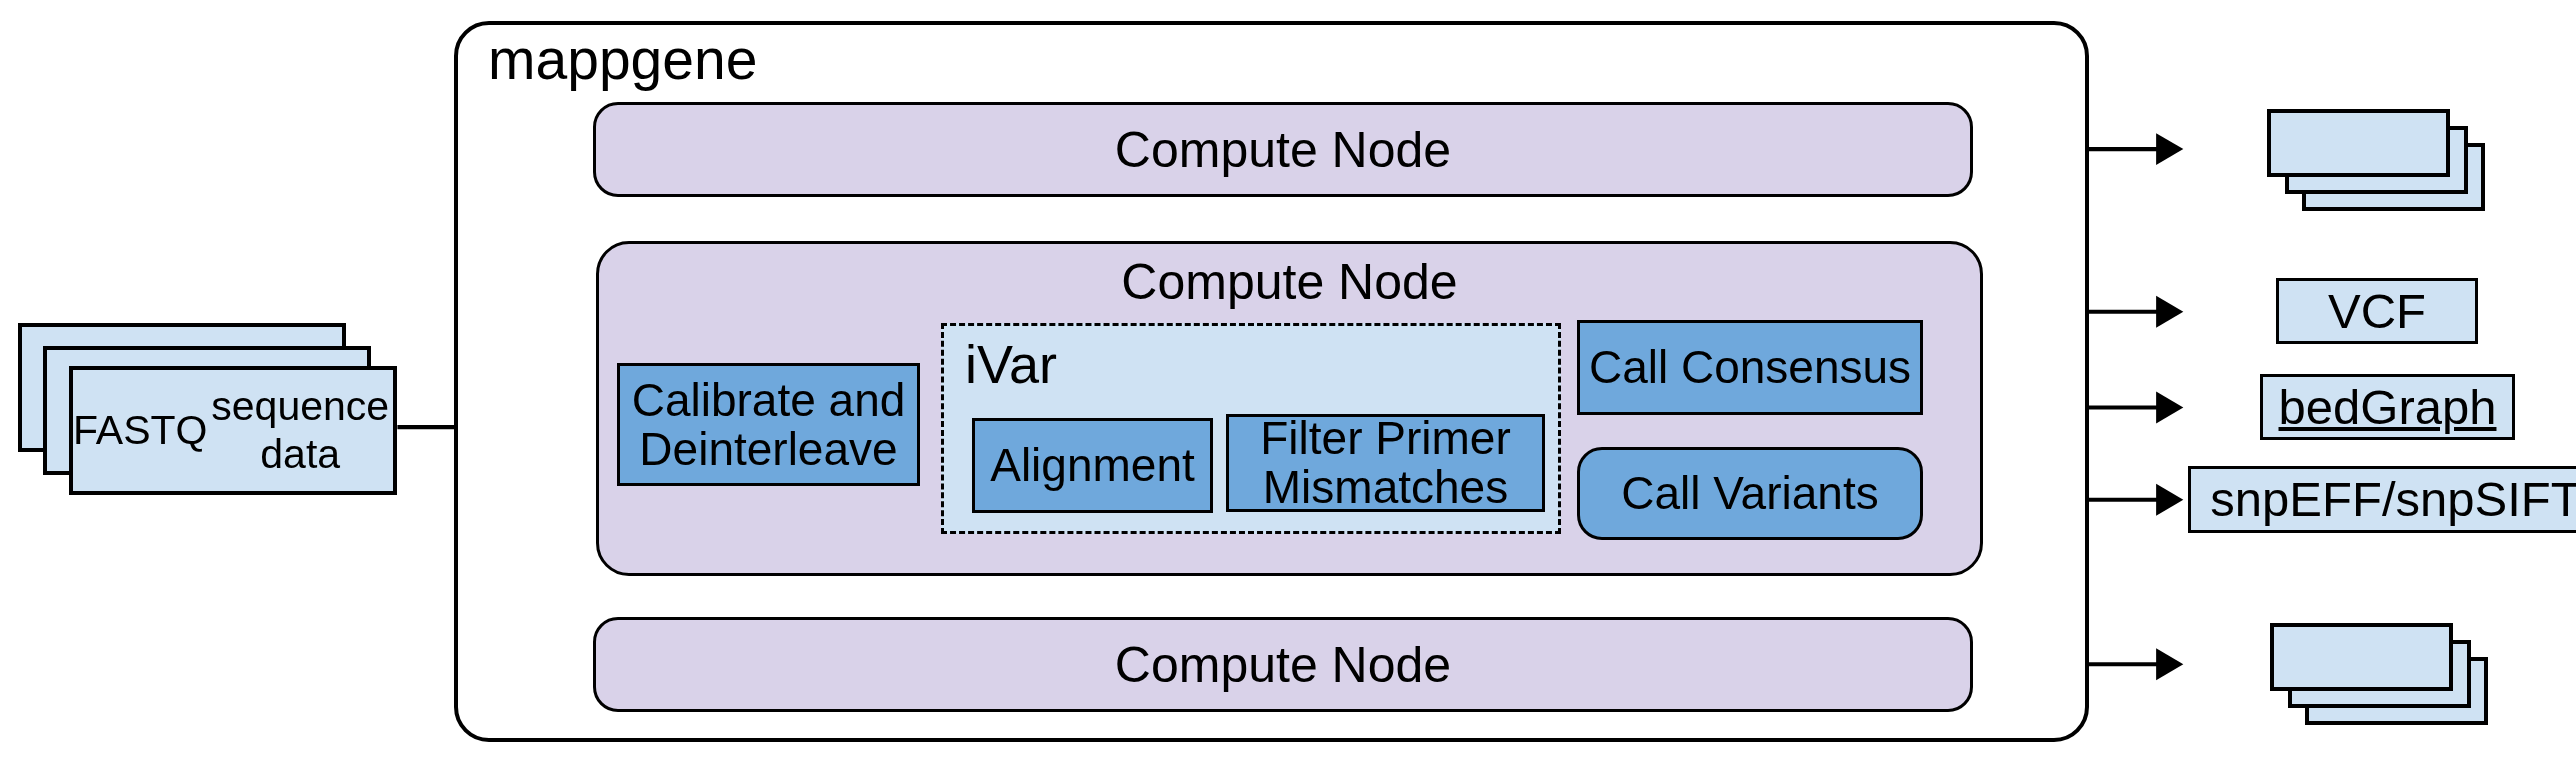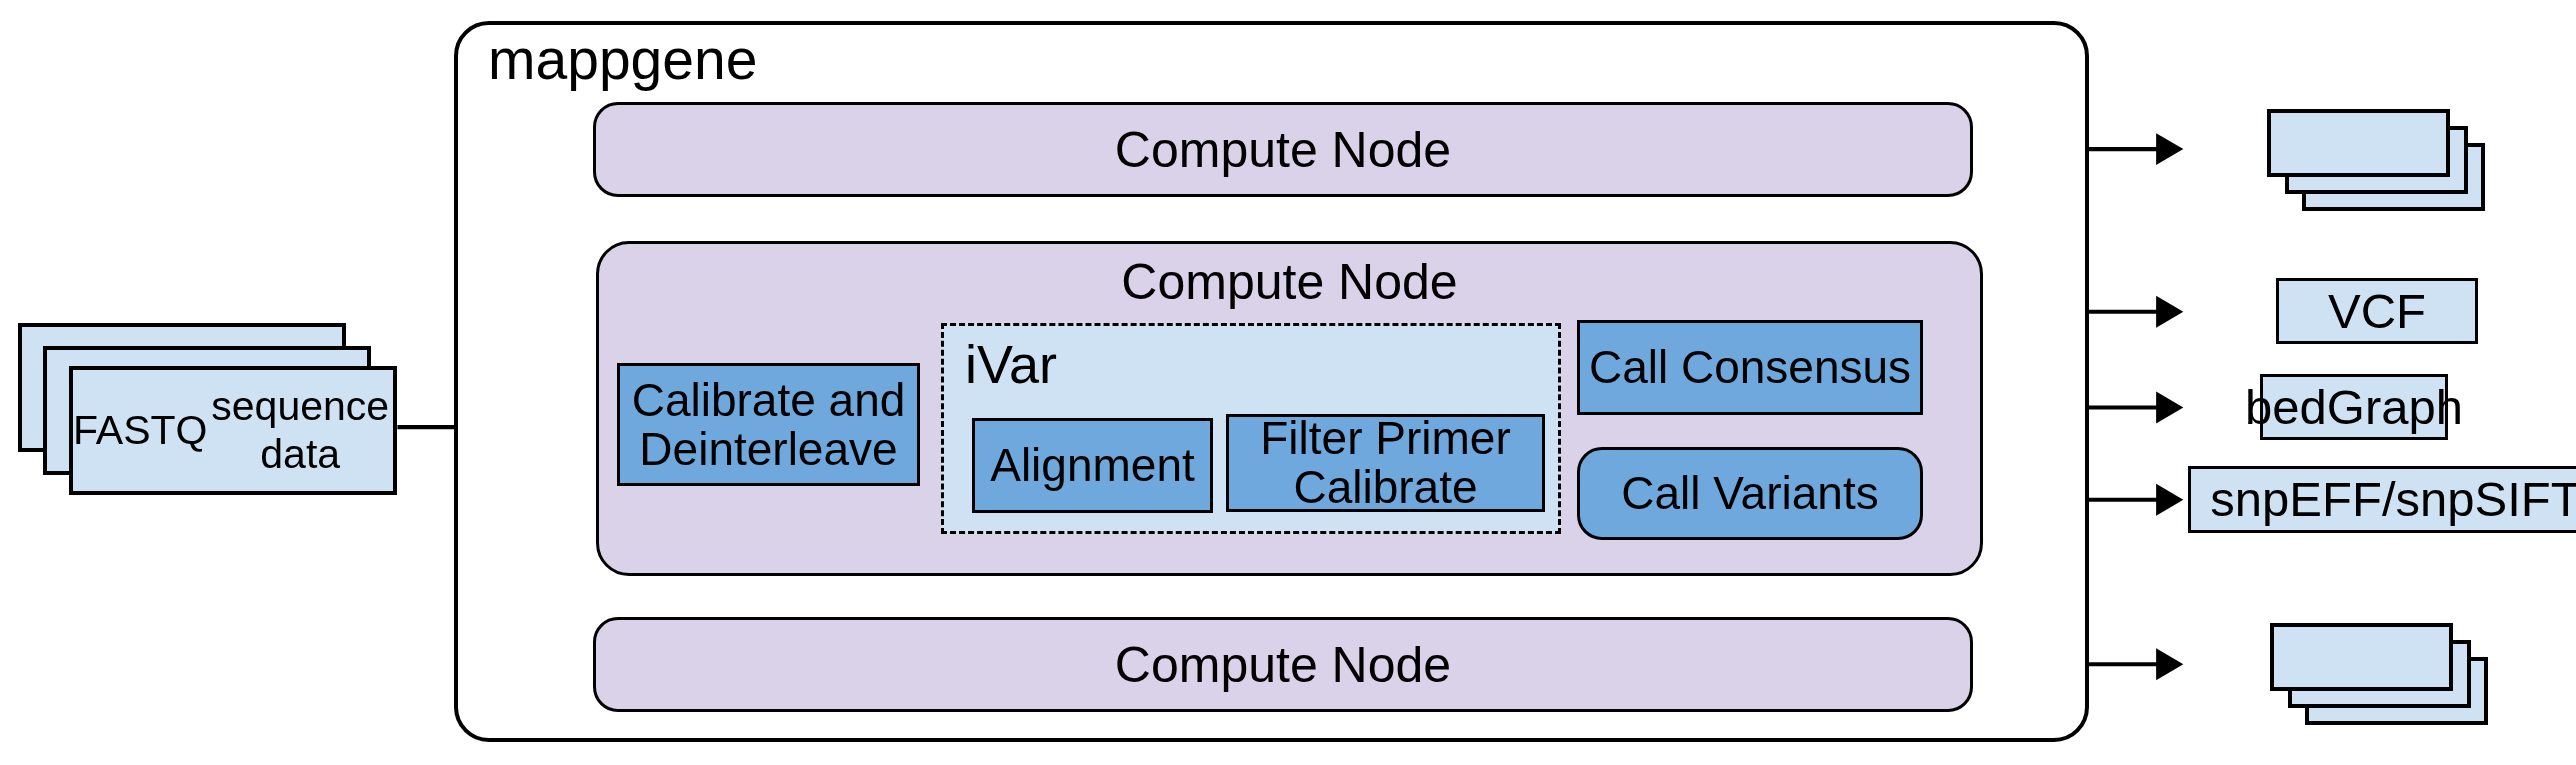--- a/index.html
+++ b/index.html
@@ -91,21 +91,21 @@
   .stack-bottom{left:2270px;top:623px;}
 
   
   .out-box{
     background:var(--c-file_fill,#cfe2f3);
     border:3.5px solid var(--c-line,#000);
     display:flex;align-items:center;justify-content:center;
     font-size:49px;line-height:1;white-space:nowrap;
   }
   .vcf{left:2276px;top:278px;width:202px;height:66px;}
-  .bedgraph{left:2260px;top:374px;width:188px;height:66px;}
+  .bedgraph{left:2260px;top:374px;width:255px;height:66px;text-decoration:underline;}
   .snpeff{left:2188px;top:466px;width:415px;height:67px;}
 
   svg.connectors{
     position:absolute;left:0;top:0;width:2576px;height:766px;
     pointer-events:none;
   }
   svg.connectors line{stroke:var(--c-line,#000);stroke-width:7;}
   svg.connectors polygon{fill:var(--c-line,#000);}
 </style>
 </head>
@@ -160,21 +160,21 @@
       <span>Deinterleave</span>
     </div>
 
     <div class="abs ivar">
       <span class="ivar-label">iVar</span>
       <div class="abs step alignment">
         <span>Alignment</span>
       </div>
       <div class="abs step filter">
         <span>Filter Primer</span>
-        <span>Calibrate</span>
+        <span>Mismatches</span>
       </div>
     </div>
 
     <div class="abs step call-consensus">
       <span>Call Consensus</span>
     </div>
     <div class="abs step call-variants">
       <span>Call Variants</span>
     </div>
   </div>

